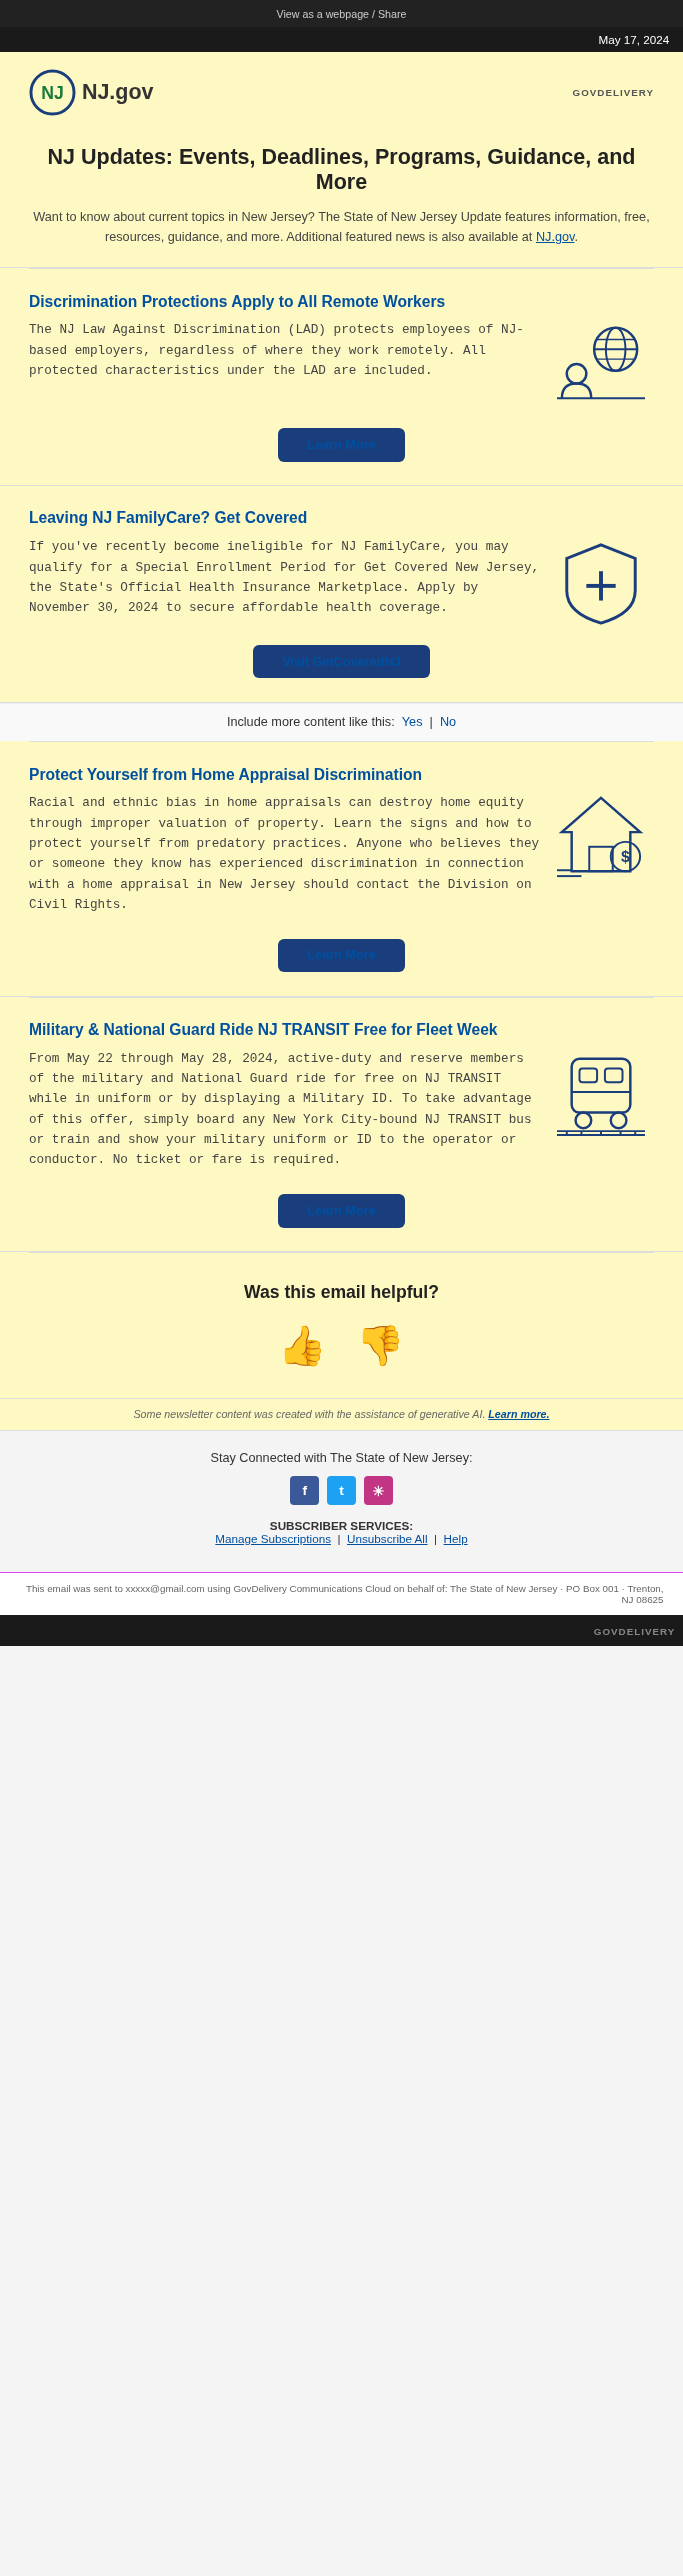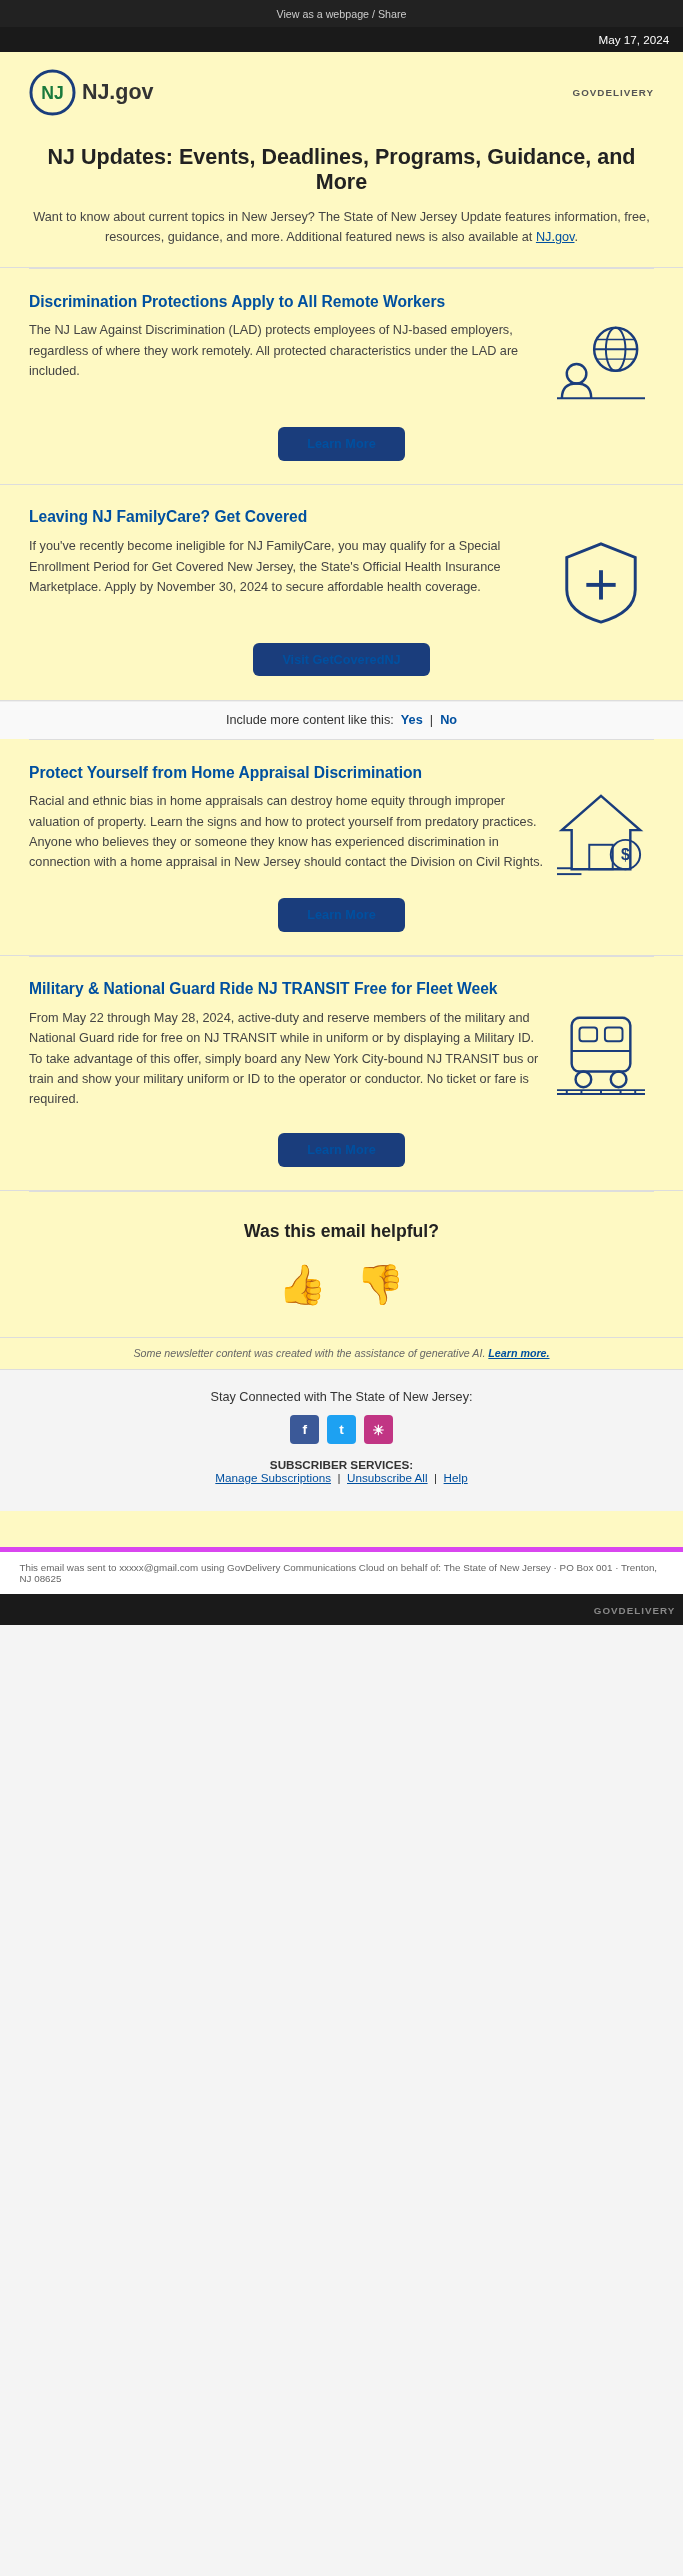--- a/index.html
+++ b/index.html
@@ -85,20 +85,21 @@
       margin: 0 29px;
     }
     .article {
       padding: 23.4px 29px;
       border-bottom: 1px solid #ddd;
     }
     .article-inner {
       display: flex;
       gap: 2px;
       align-items: flex-start;
+      font-family: Liberation Mono, monospace;
     }
     .article-text {
       flex: 1;
     }
     .article-icon {
       flex-shrink: 0;
       width: 107px;
       text-align: center;
     }
     .article h2 {
@@ -135,21 +136,21 @@
     .include-bar {
       text-align: center;
       padding: 11.7px;
       font-size: 12.7px;
       background: #f9f9f9;
       border-top: 1px solid #eee;
     }
     .include-bar a {
       color: #0050a0;
       text-decoration: none;
-      font-weight: bold;
+      font-weight: normal;
     }
     .feedback-section {
       padding: 29px;
       text-align: center;
       border-bottom: 1px solid #ddd;
     }
     .feedback-section h2 {
       font-size: 17.6px;
       margin-bottom: 19.5px;
       color: #222;
@@ -209,26 +210,25 @@
       font-size: 11.7px;
       color: #333;
       margin-bottom: 7.8px;
     }
     .subscriber-services a {
       color: #0050a0;
       text-decoration: underline;
     }
     .bottom-bar {
       background: #fff;
-      border-top: 5px solid #d946ef;
+      border-top: 1px solid #d946ef;
       padding: 9.8px 19.5px;
       font-size: 9.8px;
       color: #666;
-      text-align: left;
-      margin-top: 36px;
+      text-align: right;
     }
     .govdelivery-footer {
       background: #1a1a1a;
       padding: 7.8px;
       text-align: right;
     }
     .govdelivery-footer span {
       color: #888;
       font-size: 9.8px;
       font-weight: bold;

